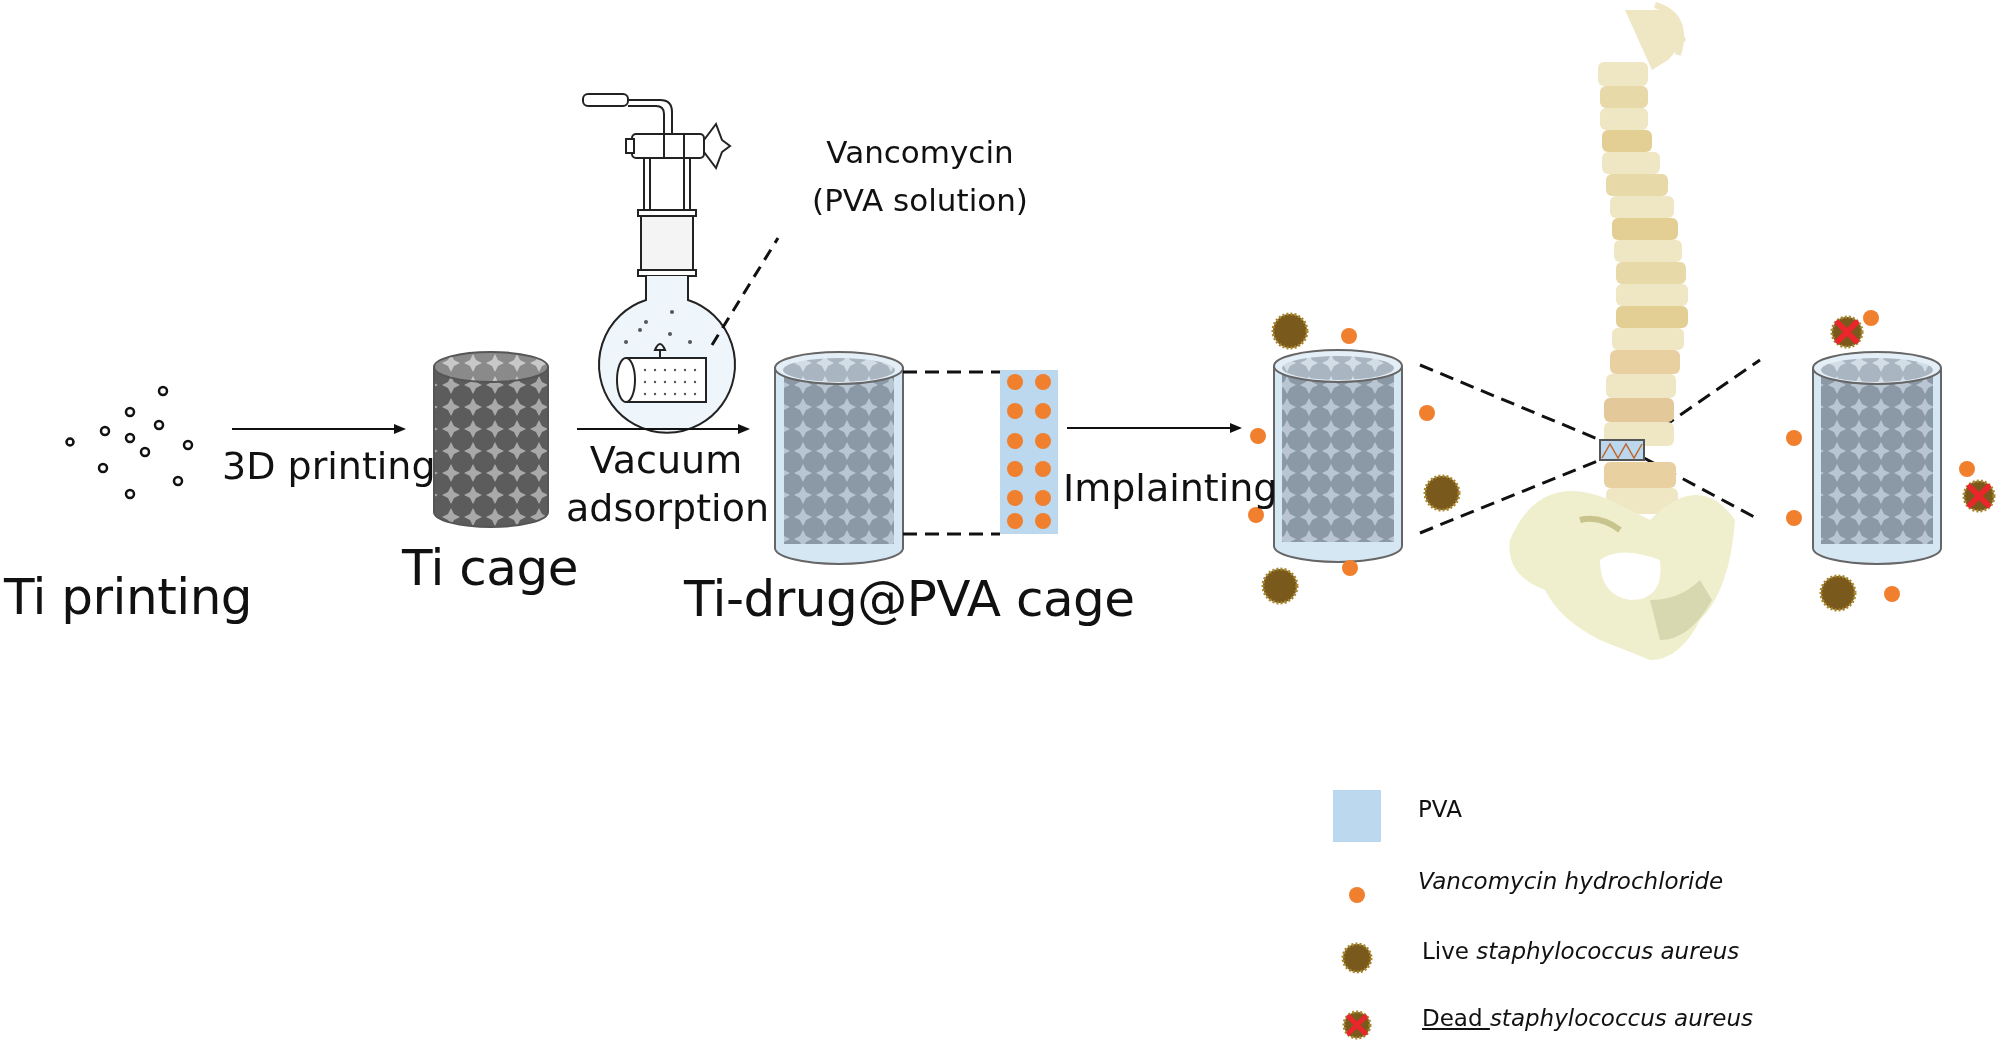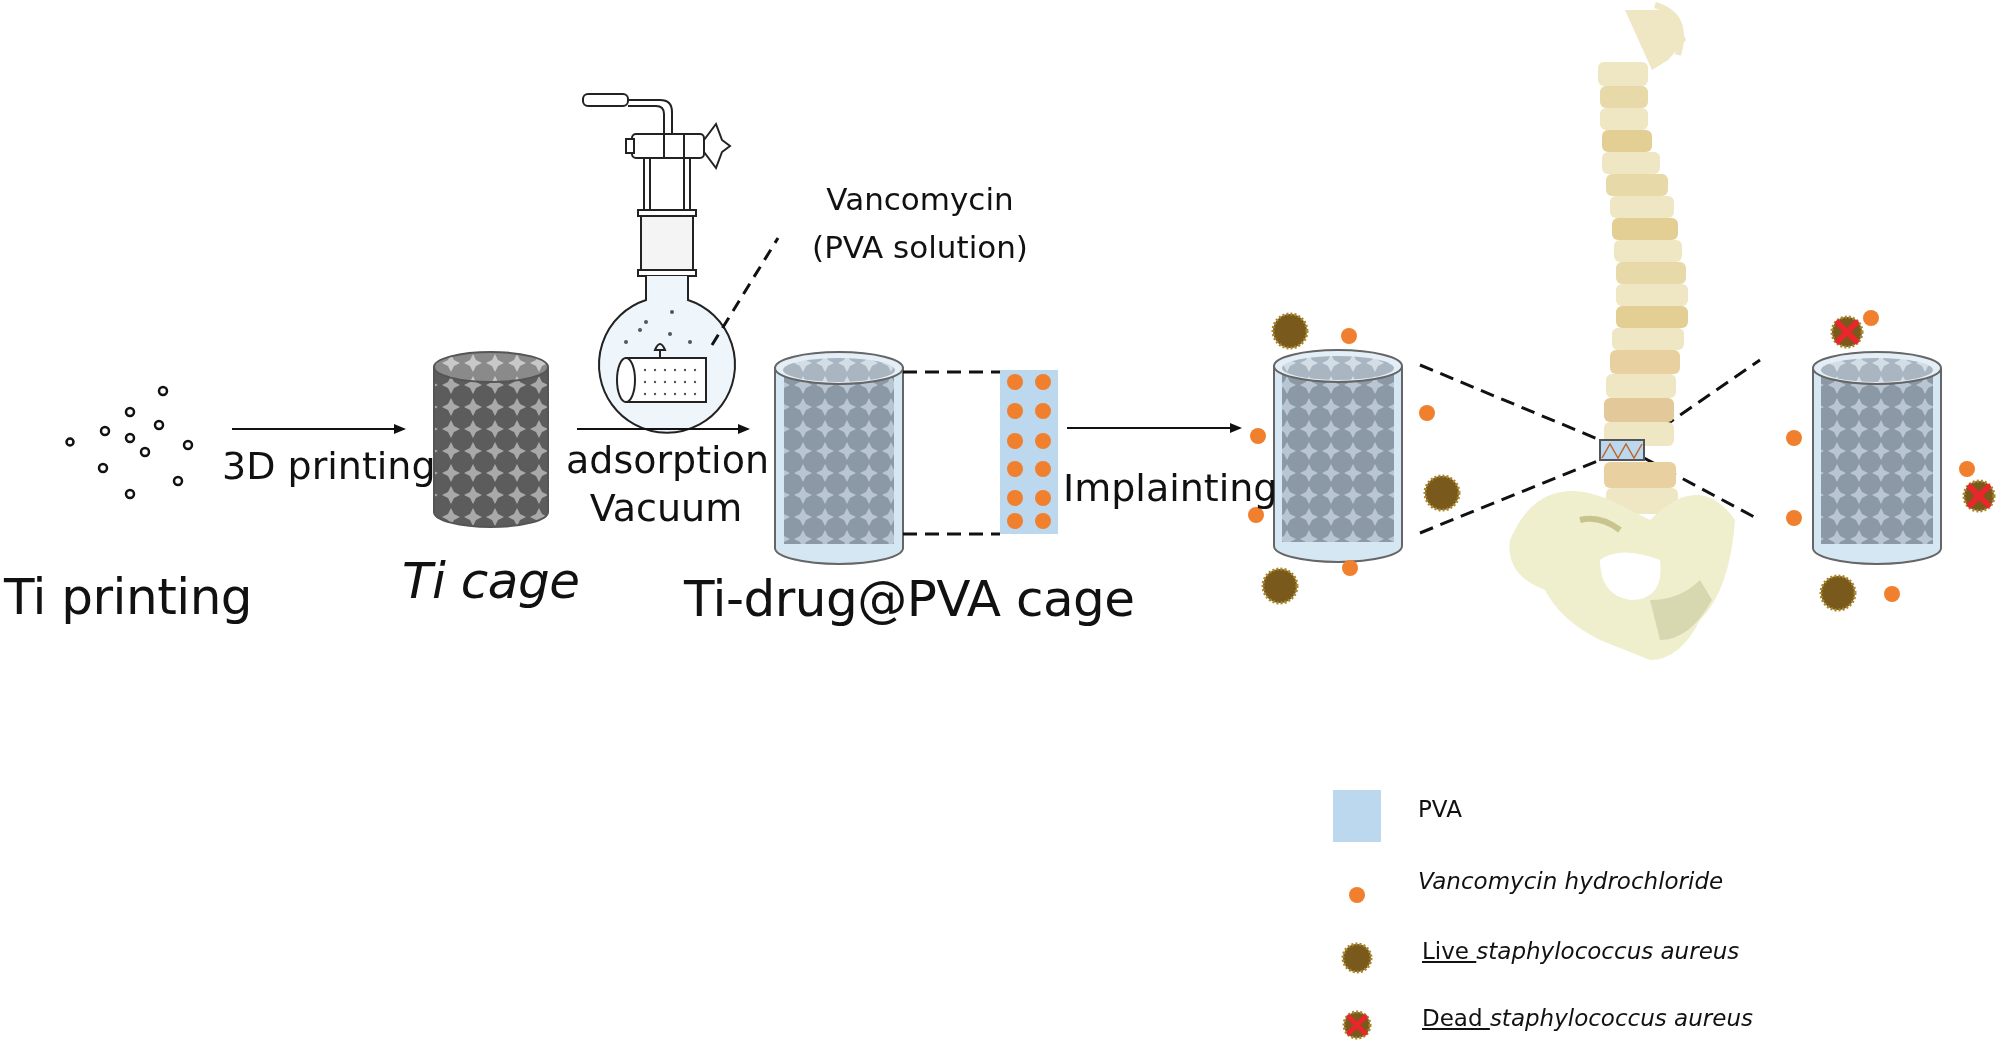--- a/index.html
+++ b/index.html
@@ -1,20 +1,20 @@
 <!DOCTYPE html>
 <html><head>
 <meta charset="utf-8">
 <style>
   html, body { margin: 0; padding: 0; background: #ffffff; }
   body { width: 2001px; height: 1045px; position: relative; overflow: hidden;
          font-family: "DejaVu Sans", "Liberation Sans", sans-serif; color: #111; }
   .stage-label { position: absolute; font-size: 50px; white-space: nowrap; letter-spacing: -0.5px; }
   .step-label { position: absolute; font-size: 38px; white-space: nowrap; text-align: center; line-height: 48px; }
-  .callout { position: absolute; font-size: 31px; text-align: center; line-height: 48px; white-space: nowrap; margin-top: 47px; }
+  .callout { position: absolute; font-size: 31px; text-align: center; line-height: 48px; white-space: nowrap; }
   .legend-text { position: absolute; font-size: 23px; white-space: nowrap; text-align: right; }
   .legend-text i { font-style: italic; }
   svg.overlay { position: absolute; left: 0; top: 0; }
 </style>
 </head>
 <body>
 
 <svg class="overlay" width="2001" height="1045" viewBox="0 0 2001 1045">
   <defs>
     <pattern id="tiPattern" width="22" height="22" patternUnits="userSpaceOnUse">
@@ -252,31 +252,31 @@
   <rect x="1333" y="790" width="48" height="52" fill="#bcd8ee"></rect>
   <circle cx="1357" cy="895" r="8" fill="#f07f2e"></circle>
   <circle cx="1357" cy="958" r="14" fill="#7a5a1c" stroke="#a8862e" stroke-width="3" stroke-dasharray="2 2"></circle>
   <g>
     <circle cx="1357" cy="1025" r="13" fill="#7a5a1c" stroke="#a8862e" stroke-width="3" stroke-dasharray="2 2"></circle>
     <path d="M1349 1017 L1365 1033 M1365 1017 L1349 1033" stroke="#e8262b" stroke-width="5" stroke-linecap="round"></path>
   </g>
 </svg>
 
 <div class="stage-label" style="left:4px; top:568px;">Ti printing</div>
-<div class="stage-label" style="left:402px; top:552px;font-style:italic;">Ti cage</div>
+<div class="stage-label" style="left:402px; top:539px;">Ti cage</div>
 <div class="stage-label" style="left:684px; top:570px;">Ti-drug@PVA cage</div>
 
 <div class="step-label" style="left:222px; top:442px;">3D printing</div>
 <div class="step-label" style="left:566px; top:436px; width:200px;">
+  <div>Vacuum</div>
   <div>adsorption</div>
-  <div>Vacuum</div>
 </div>
 <div class="step-label" style="left:1063px; top:440px;margin-top:24px;">Implainting</div>
 
 <div class="callout" style="left:795px; top:128px; width:250px;">
   <div>Vancomycin</div>
   <div>(PVA solution)</div>
 </div>
 
 <div class="legend-text" style="left:1418px; top:796px;">PVA</div>
 <div class="legend-text" style="left:1418px; top:868px;font-style:italic;">Vancomycin hydrochloride</div>
-<div class="legend-text" style="left:1422px; top:938px;"><span style="white-space: pre; text-decoration: underline;">Live </span><i>staphylococcus aureus</i></div>
+<div class="legend-text" style="left:1422px; top:938px;"><span style="white-space: pre;">Live </span><i>staphylococcus aureus</i></div>
 <div class="legend-text" style="left:1422px; top:1005px;"><span style="white-space: pre; text-decoration: underline;">Dead </span><i>staphylococcus aureus</i></div>
 
 </body></html>

